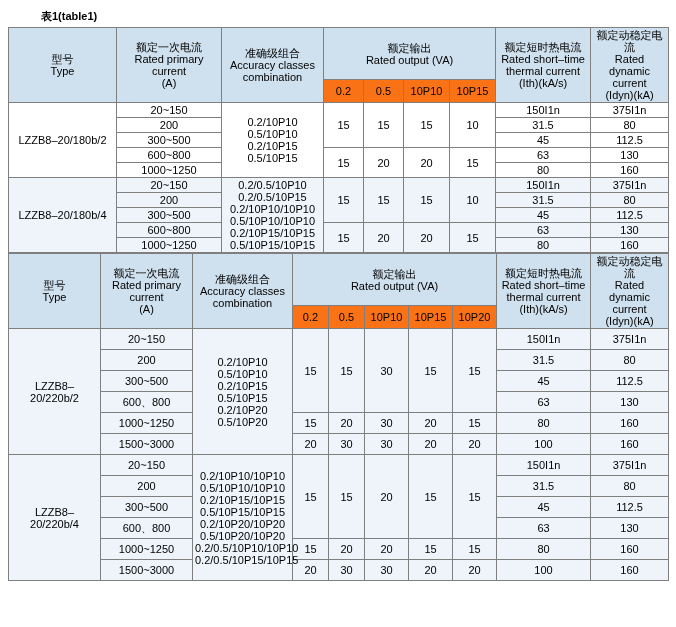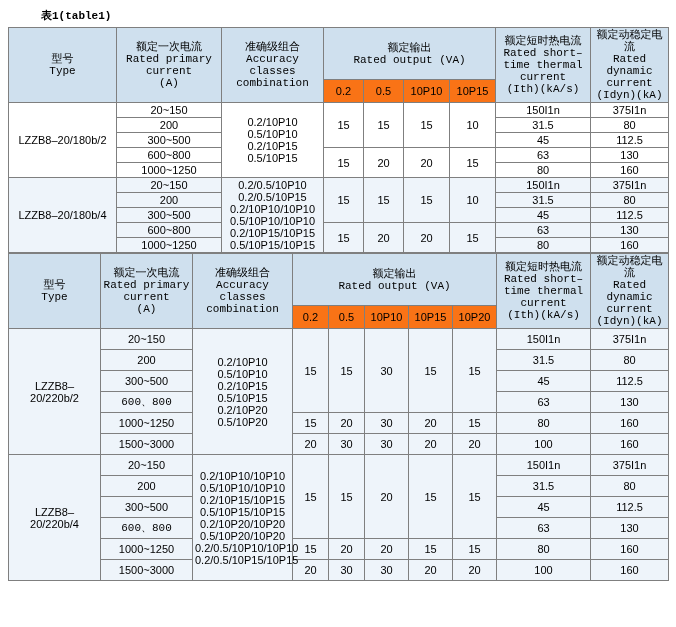--- a/index.html
+++ b/index.html
@@ -46,21 +46,21 @@
   .hdr-sub {
     background: #f97316;
   }
   .body-row {
     background: #eef4fa;
   }
   .white {
     background: #ffffff;
   }
   .cn {
-    font-family: Liberation Mono, monospace;
+    font-family: Liberation Sans, sans-serif;
     font-size: 11px;
     margin-left: 33px;
   }
   .small {
     font-size: 10px;
     line-height: 11.5px;
   }
   .tall {
     height: 18px;
   }

